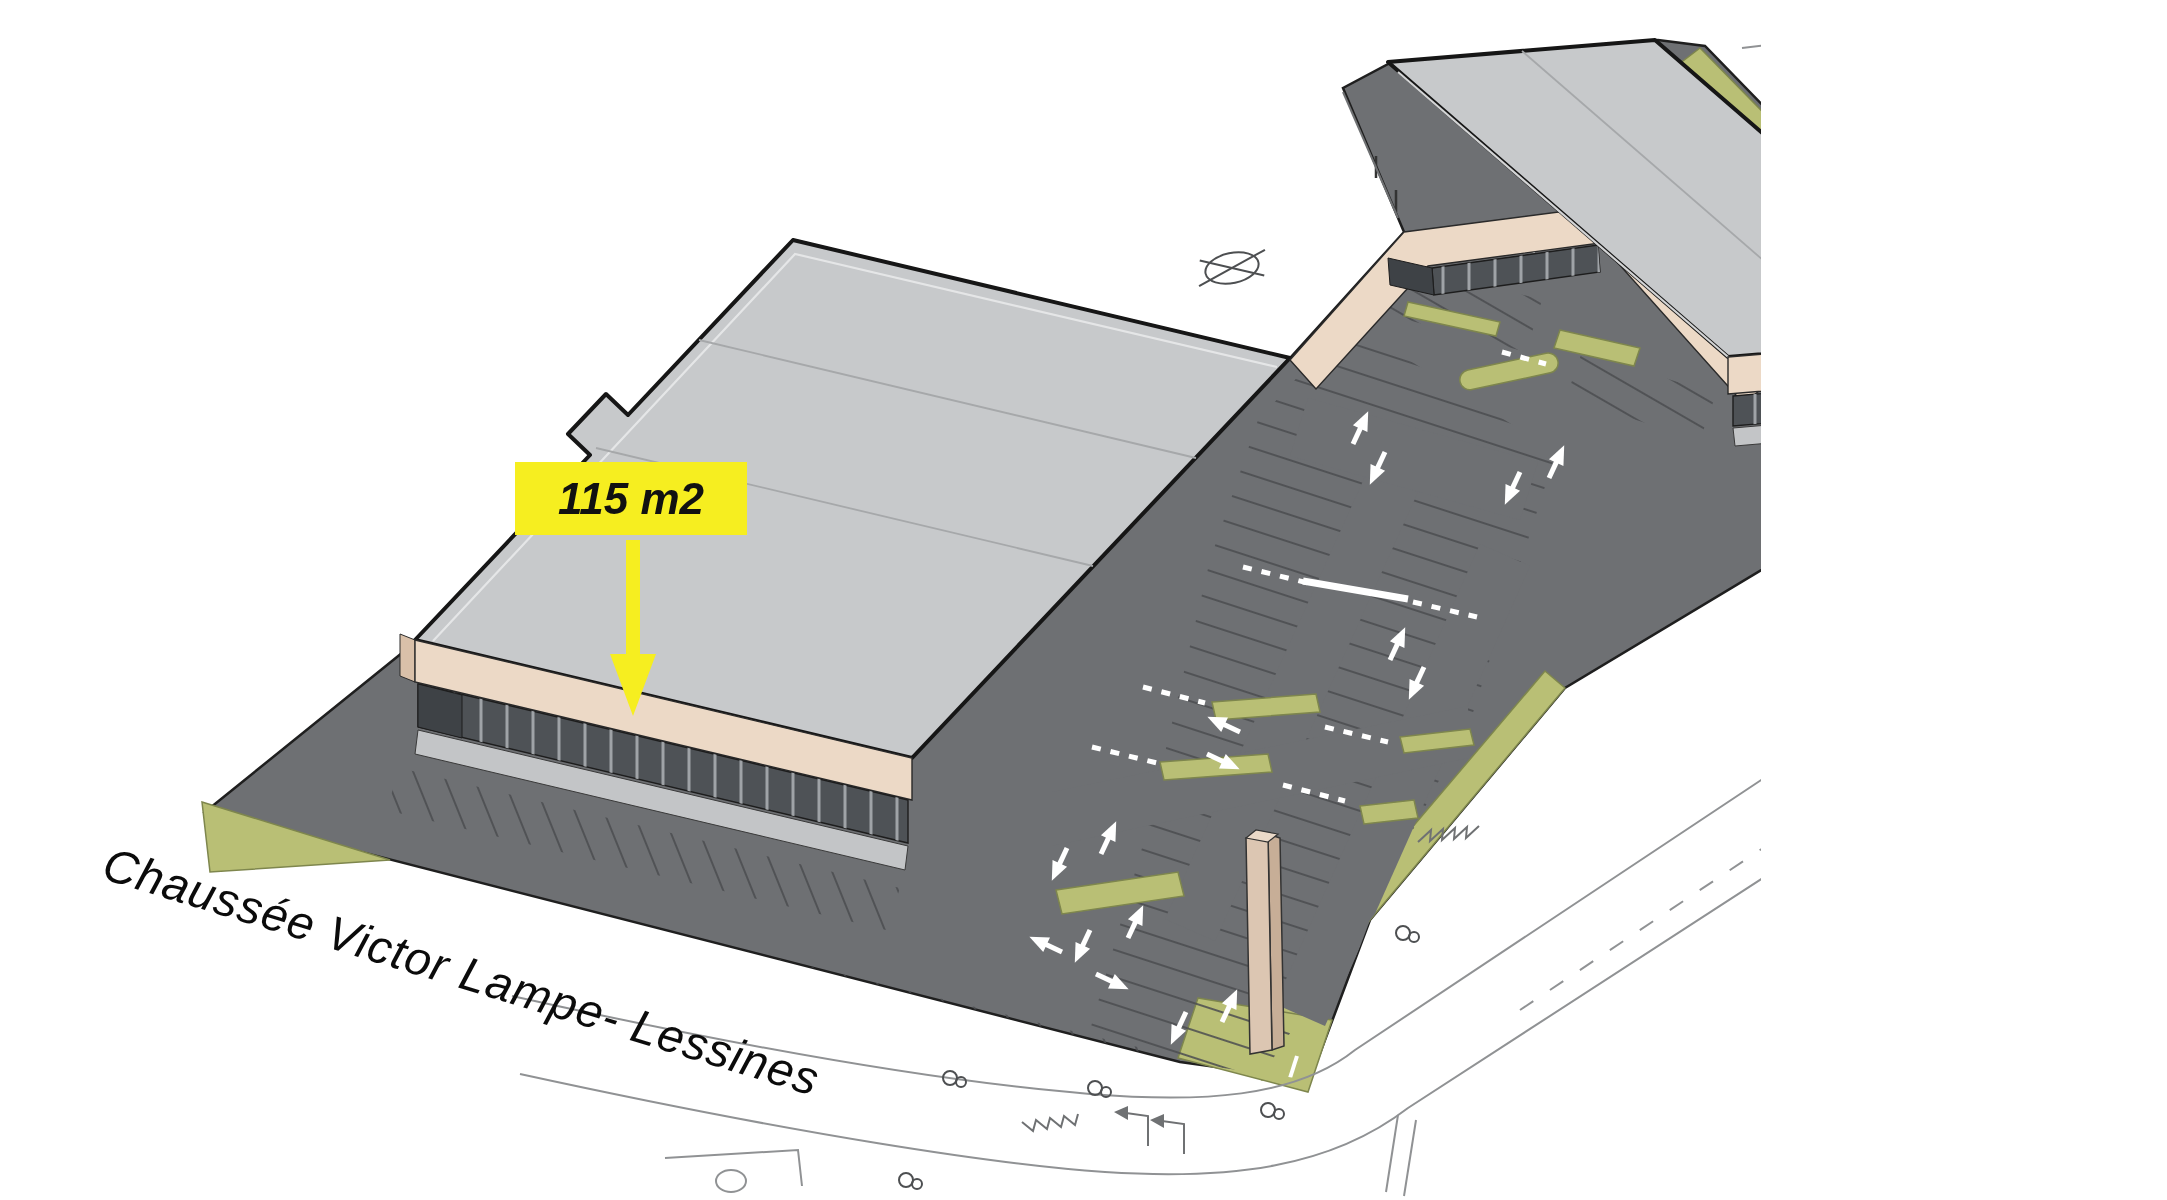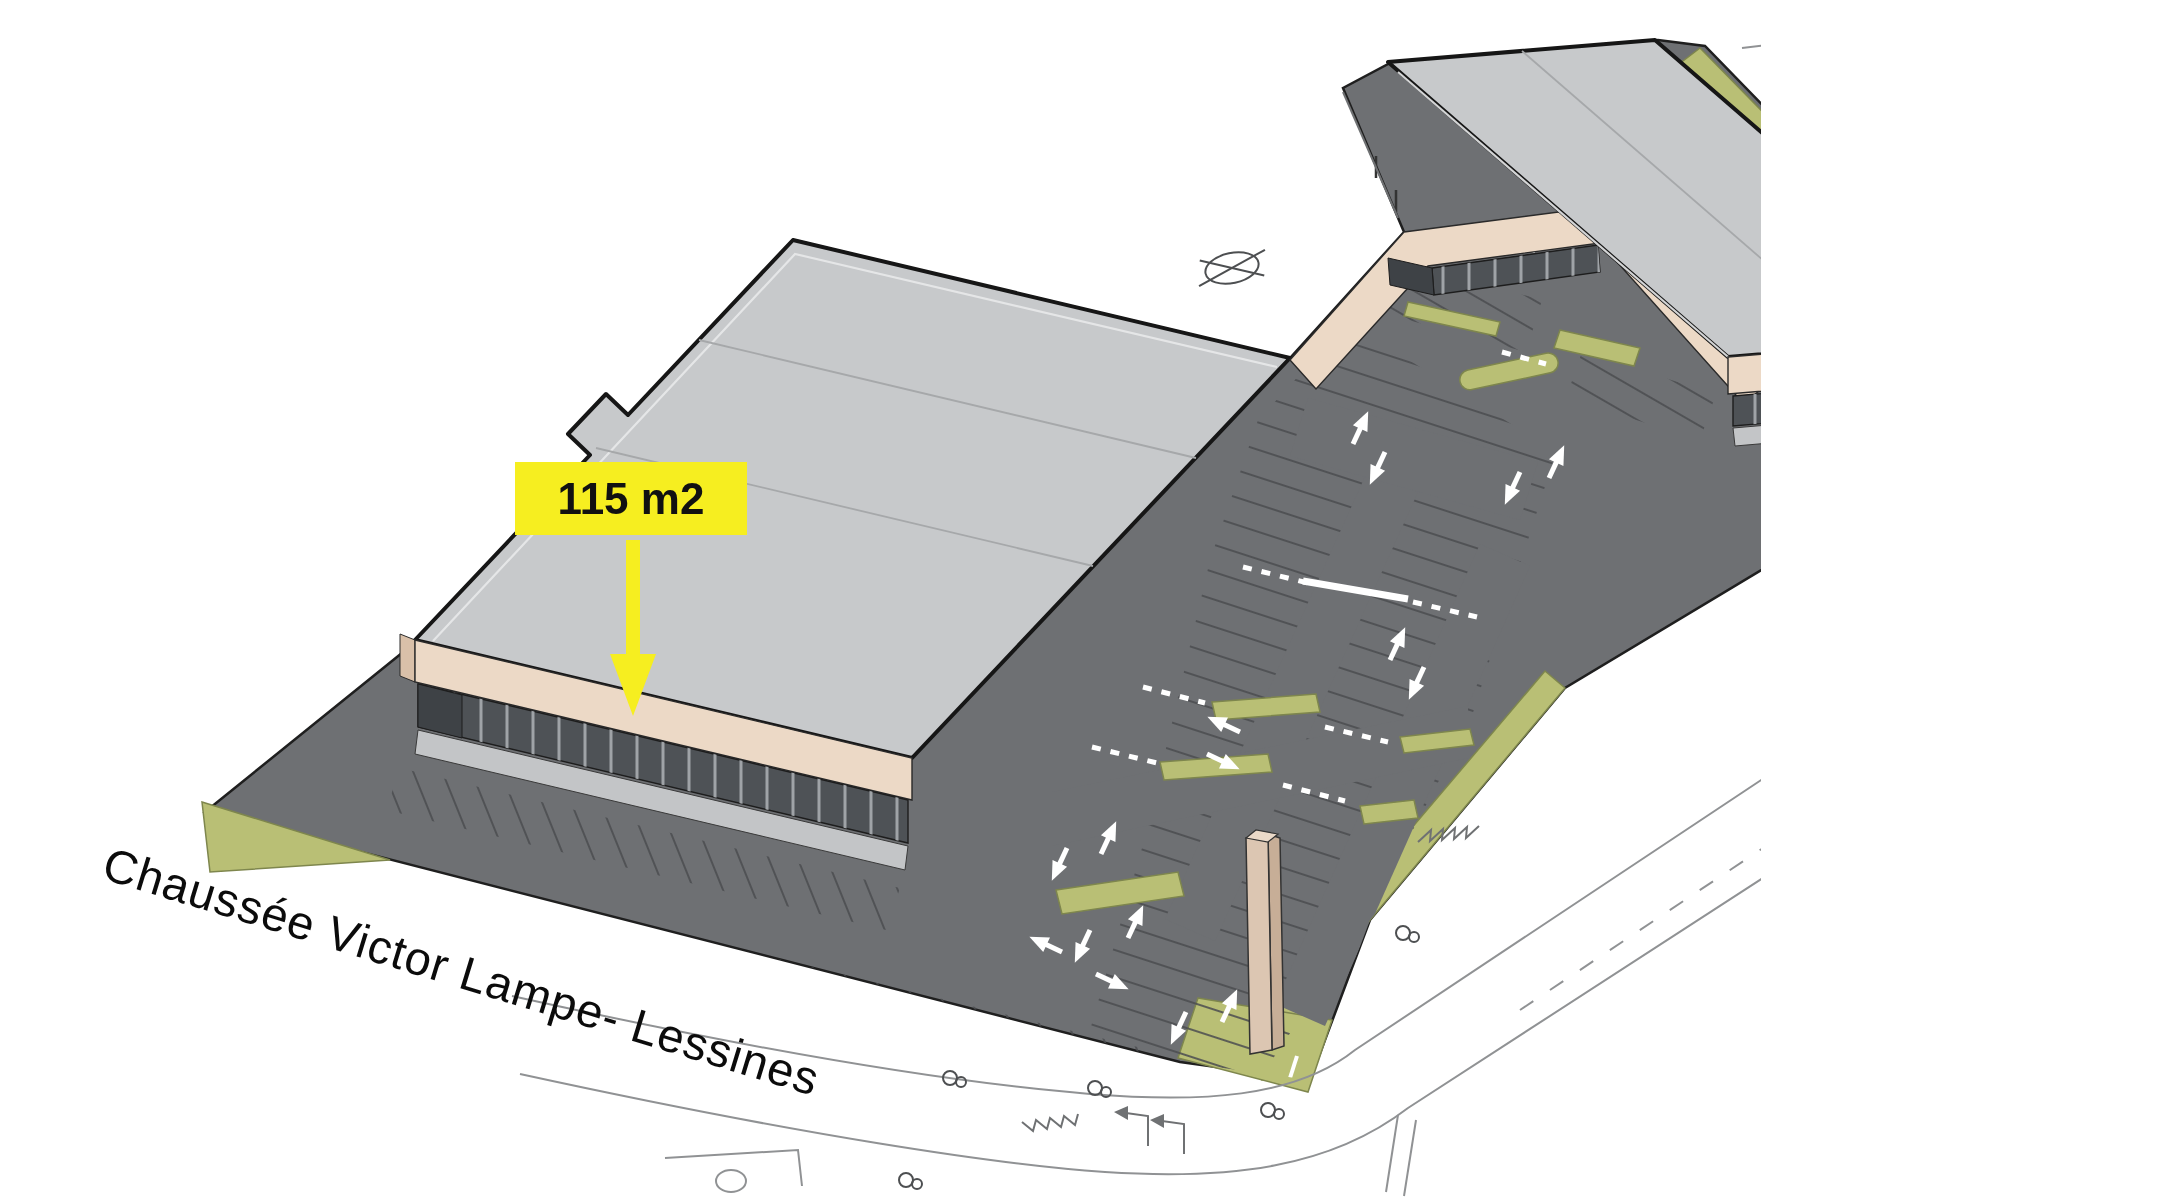--- a/index.html
+++ b/index.html
@@ -1,17 +1,17 @@
 <!DOCTYPE html>
 <html style="--background: #ffffff; --pavement: #6e7073; --pavement_edge: #1f1f1f; --stall_line: #4b4d50; --roof: #c7c9cb; --roof_line: #a6a8aa; --roof_edge: #161616; --parapet_highlight: #e8e9ea; --fascia: #ecd9c6; --fascia_shade: #d9c0a9; --glazing: #4e5256; --glazing_dark: #3e4246; --mullion: #9fa3a7; --sidewalk: #c3c5c7; --green: #b9bf75; --green_edge: #7e864d; --label_yellow: #f6ee20; --label_text: #111111; --street_text: #0b0b0b; --marking: #ffffff; --outline: #909294; --pylon_front: #dcc6b2; --pylon_side: #c7ae97; --pylon_top: #ead9c8;"><head>
 <meta charset="utf-8">
 <style>
   html,body{margin:0;padding:0;background:#fff;}
   body{font-family:"Liberation Sans", sans-serif;}
-  .stage{position:relative;width:1761px;height:1200px;background:var(--background);overflow:hidden;}
+  .stage{position:relative;width:1761px;height:1200px;background:var(--background);overflow:hidden;font-style:italic;}
   svg{display:block;}
   .pavement{fill:var(--pavement);stroke:var(--pavement_edge);stroke-width:2.5;}
   .roof{fill:var(--roof);stroke:var(--roof_edge);stroke-width:4;stroke-linejoin:round;}
   .roofline{stroke:var(--roof_line);stroke-width:1.8;fill:none;}
   .parapet{stroke:var(--parapet_highlight);stroke-width:2.2;fill:none;opacity:.9;}
   .fascia{fill:var(--fascia);stroke:#2a2a2a;stroke-width:1.4;}
   .fascia-shade{fill:var(--fascia_shade);stroke:#2a2a2a;stroke-width:1;}
   .glazing{fill:var(--glazing);stroke:#1d1d1d;stroke-width:1.4;}
   .glazing-dark{fill:var(--glazing_dark);stroke:#1d1d1d;stroke-width:1;}
   .sidewalk{fill:var(--sidewalk);stroke:#3a3a3a;stroke-width:1;}

